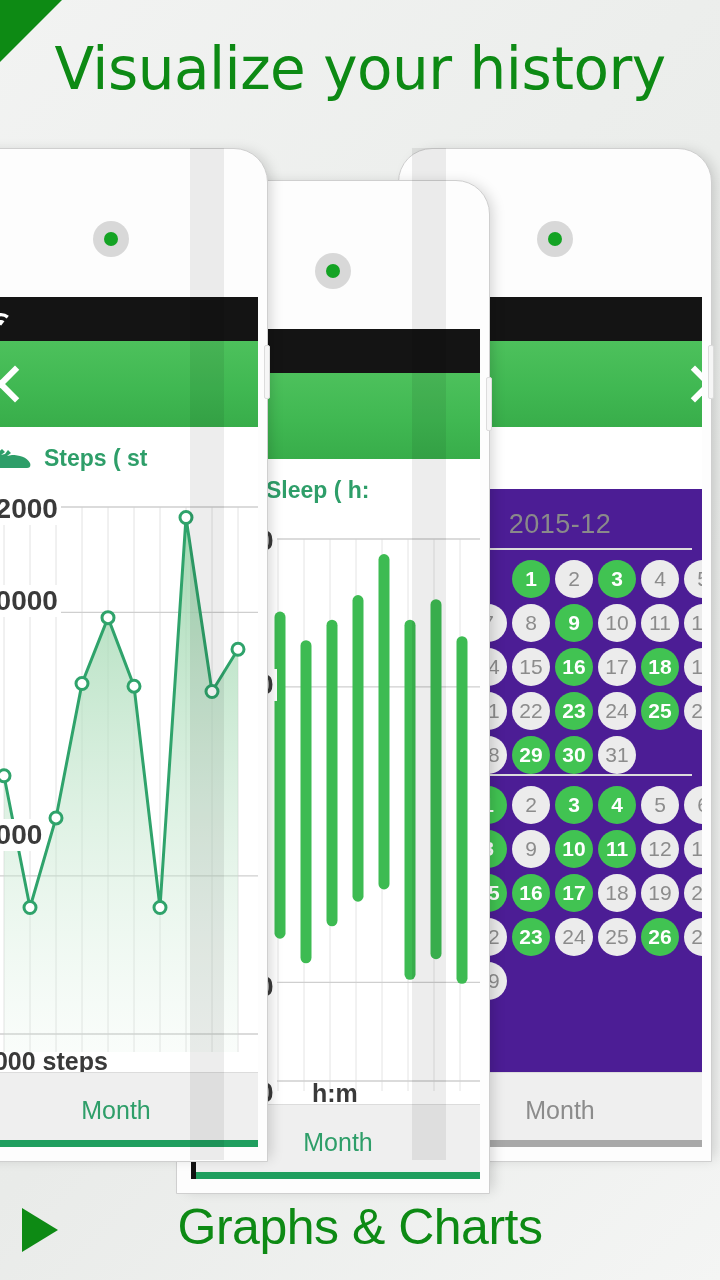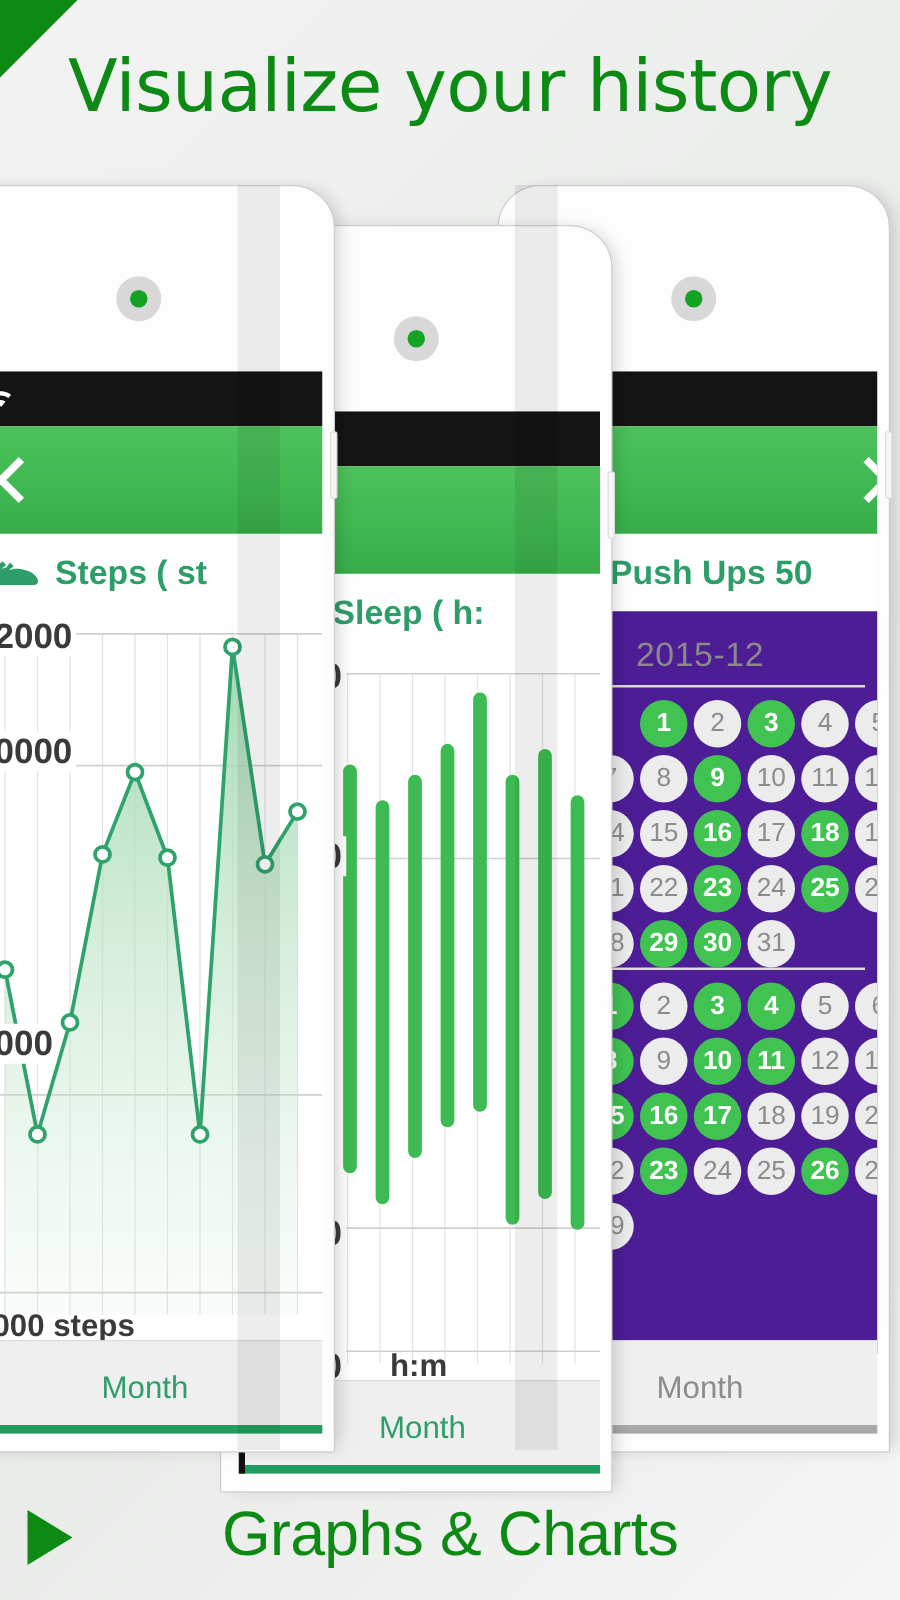--- a/index.html
+++ b/index.html
@@ -77,21 +77,21 @@
   }
   .chev{position:absolute;top:50%;transform:translateY(-50%);width:20px;height:20px;
         border-left:6px solid #fff;border-bottom:6px solid #fff;}
   .chev-back{left:28px;transform:translateY(-50%) rotate(45deg);}
   .chev-fwd{right:-6px;transform:translateY(-50%) rotate(-135deg);}
 
   
   .metric-head{height:62px;display:flex;align-items:center;padding:0 6px;gap:10px;background:#fff;}
   .metric-icon{width:54px;height:38px;flex:0 0 54px;display:flex;align-items:center;justify-content:center;}
   .metric-title{
-    font-size:27px;color:#2e9e69;font-weight:600;white-space:nowrap;
+    font-size:23px;color:#2e9e69;font-weight:600;white-space:nowrap;
     font-family:"Liberation Sans", sans-serif;
   }
   .metric-title.push{color:#2e9e69;}
 
   
   .chart-wrap{position:relative;height:588px;background:#fff;}
   .chart-svg{display:block;}
   .axis-lbl{
     position:absolute;font-size:28px;color:#3a3a3a;font-weight:600;
     font-family:"Liberation Sans", sans-serif;background:#fff;padding-right:3px;
@@ -157,21 +157,20 @@
         <div class="chev chev-back"></div>
         <div class="chev chev-fwd"></div>
       </div>
       <div class="metric-head">
         <span class="metric-icon">
           <svg width="50" height="32" viewBox="0 0 50 32">
             <circle cx="9" cy="8" r="7.5" fill="#2e9e69"></circle>
             <path d="M17 26 L17 11 L22 9 L45 22 L42 27 L22 16 L22 26 Z" fill="#2e9e69"></path>
           </svg>
         </span>
-        <span class="metric-title push">Push Ups 50</span>
       </div>
       <div class="cal-scroll">
         <div>
           <div class="cal-month">2015-12</div>
           <div class="cal-rule"></div>
           <div class="cal-grid" id="cal0">
               <div class="day blank"></div>
               <div class="day blank"></div>
               <div class="day on">1</div>
               <div class="day">2</div>

